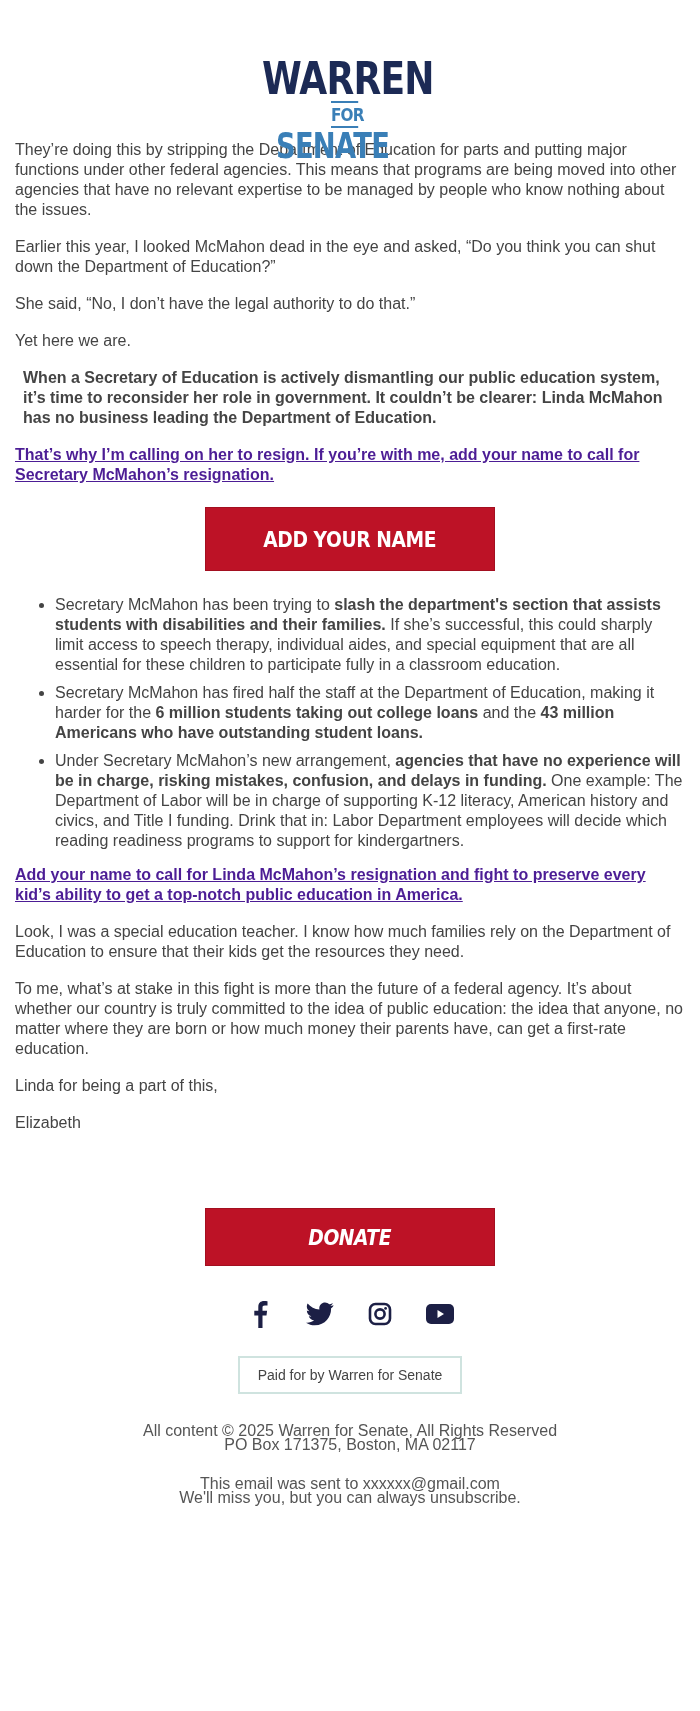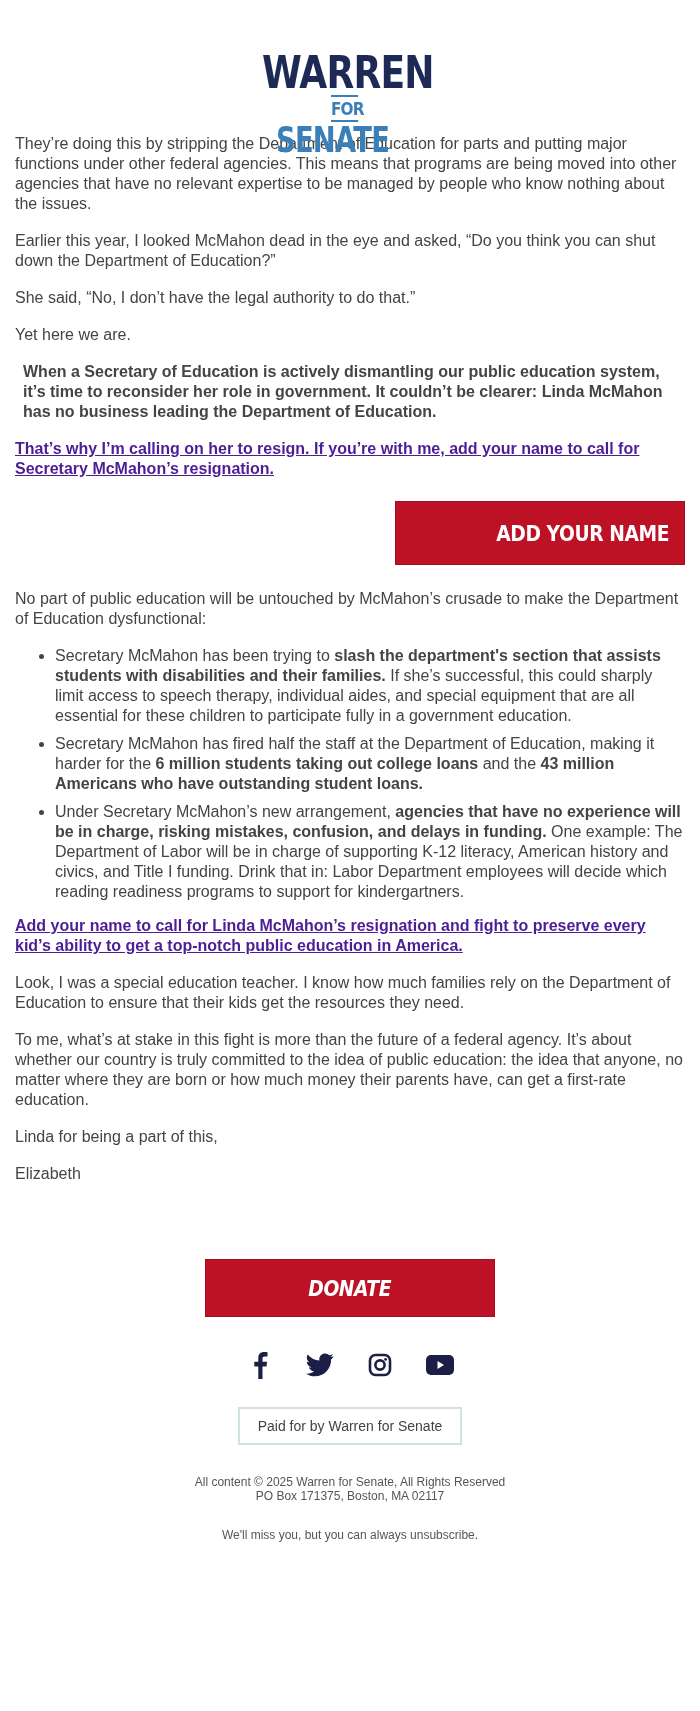--- a/index.html
+++ b/index.html
@@ -5,21 +5,21 @@
     * { box-sizing: border-box; margin: 0; padding: 0; }
     html, body { background: #ffffff; }
     body {
       width: 700px;
       min-height: 1711px;
       font-family: "Liberation Sans", sans-serif;
       color: #444444;
       font-size: 16px;
       line-height: 20px;
     }
-    .wrap { width: 700px; padding: 4px 15px; }
+    .wrap { width: 700px; padding: 10px 15px; }
     .logo {
       padding-top: 48px;
       height: 130px;
       text-align: center;
     }
     .logo-inner {
       display: inline-block;
       text-align: left;
       font-family: "DejaVu Sans", sans-serif;
       font-weight: bold;
@@ -60,21 +60,21 @@
       transform-origin: left;
       display: block;
     }
     p { margin-bottom: 17px; }
     p.bold { font-weight: bold; margin-left: 8px; }
     a.link {
       color: #4c1d95;
       font-weight: bold;
       text-decoration: underline;
     }
-    .btn-row { text-align: right; margin: 22px 0 24px; }
+    .btn-row { text-align: center; margin: 22px 0 24px; }
     .btn {
       display: inline-block;
       width: 290px;
       height: 64px;
       line-height: 64px;
       background: #bd1226;
       color: #ffffff;
       font-family: "DejaVu Sans", sans-serif;
       font-weight: bold;
       font-size: 22px;
@@ -103,21 +103,21 @@
       display: inline-block;
       width: 224px;
       height: 38px;
       line-height: 34px;
       border: 2px solid #cfe3df;
       font-size: 14px;
       color: #444;
     }
     .footer {
       text-align: center;
-      font-size: 12px;
+      font-size: 16px;
       line-height: 14px;
       color: #555;
     }
     .footer .block { margin-bottom: 25px; }
   </style>
 </head>
 <body>
 
 <div class="wrap">
 
@@ -135,25 +135,24 @@
   <p>Earlier this year, I looked McMahon dead in the eye and asked, “Do you think you can shut down the Department of Education?”</p>
   <p>She said, “No, I don’t have the legal authority to do that.”</p>
   <p>Yet here we are.</p>
   <p class="bold">When a Secretary of Education is actively dismantling our public education system, it’s time to reconsider her role in government. It couldn’t be clearer: Linda McMahon has no business leading the Department of Education.</p>
   <p><a href="#" class="link">That’s why I’m calling on her to resign. If you’re with me, add your name to call for Secretary McMahon’s resignation.</a></p>
 
   <div class="btn-row">
     <a href="#" class="btn"><span>ADD YOUR NAME</span></a>
   </div>
 
-  <p>No part of public education will be untouched by McMahon’s crusade to make the Department of Education dysfunctional:</p>
 
   <ul>
     <li>
-      <span>Secretary McMahon has been trying to </span><b>slash the department's section that assists students with disabilities and their families.</b><span> If she’s successful, this could sharply limit access to speech therapy, individual aides, and special equipment that are all essential for these children to participate fully in a government education.</span>
+      <span>Secretary McMahon has been trying to </span><b>slash the department's section that assists students with disabilities and their families.</b><span> If she’s successful, this could sharply limit access to speech therapy, individual aides, and special equipment that are all essential for these children to participate fully in a classroom education.</span>
     </li>
     <li>
       <span>Secretary McMahon has fired half the staff at the Department of Education, making it harder for the </span><b>6 million students taking out college loans</b><span> and the </span><b>43 million Americans who have outstanding student loans.</b>
     </li>
     <li>
       <span>Under Secretary McMahon’s new arrangement, </span><b>agencies that have no experience will be in charge, risking mistakes, confusion, and delays in funding.</b><span> One example: The Department of Labor will be in charge of supporting K-12 literacy, American history and civics, and Title I funding. Drink that in: Labor Department employees will decide which reading readiness programs to support for kindergartners.</span>
     </li>
   </ul>
 
   <p><a href="#" class="link">Add your name to call for Linda McMahon’s resignation and fight to preserve every kid’s ability to get a top-notch public education in America.</a></p>
@@ -198,17 +197,18 @@
   <div class="paid-row">
     <div class="paid">Paid for by Warren for Senate</div>
   </div>
 
   <div class="footer">
     <div class="block">
       <div>All content © 2025 Warren for Senate, All Rights Reserved</div>
       <div>PO Box 171375, Boston, MA 02117</div>
     </div>
     <div class="block">
+      <div>This email was sent to xxxxxx@gmail.com</div>
       <div>We'll miss you, but you can always unsubscribe.</div>
     </div>
   </div>
 
 </div>
 
 </body></html>

